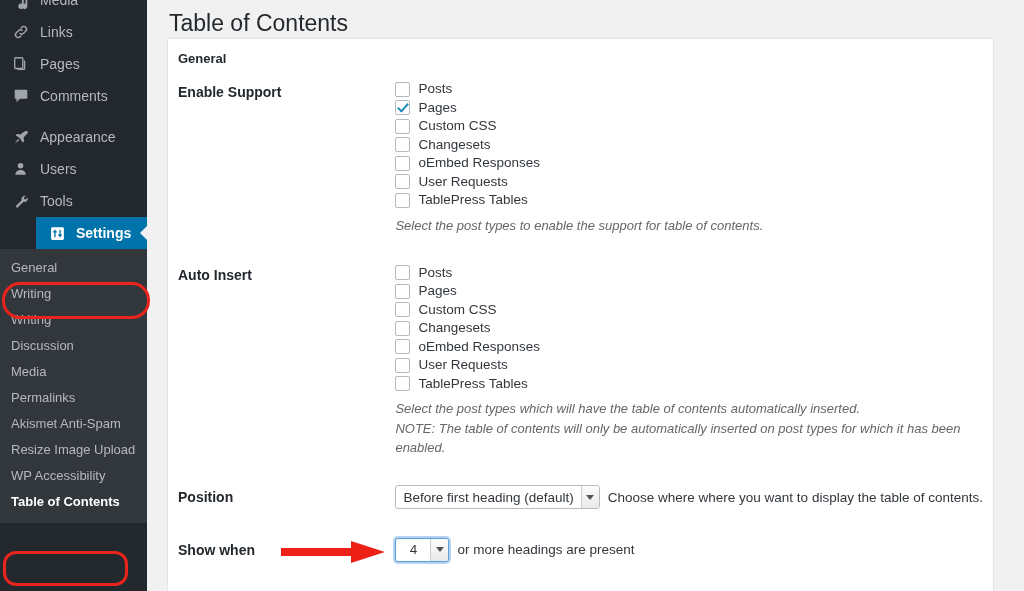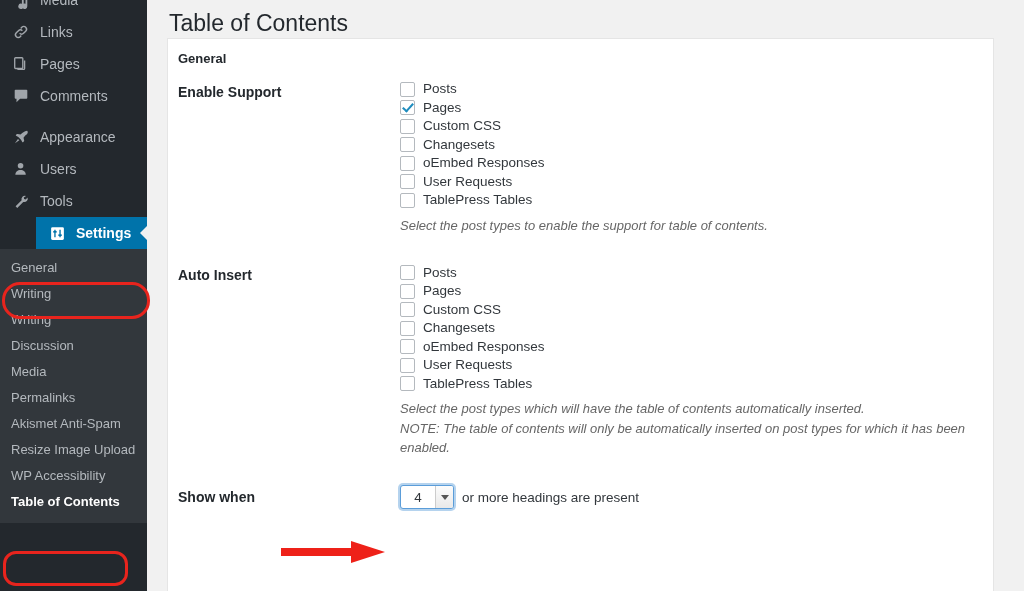--- a/index.html
+++ b/index.html
@@ -390,20 +390,34 @@
               </div>
               <div class="cb-row">
                 <span class="cbx"></span>
                 <span class="cb-label">TablePress Tables</span>
               </div>
               <p class="desc">Select the post types which will have the table of contents automatically inserted.</p>
               <p class="desc tight">NOTE: The table of contents will only be automatically inserted on post types for which it has been enabled.</p>
             </td>
           </tr>
 
+          <tr>
+            <th>Position</th>
+            <td>
+              <div class="inline-row">
+                <span class="wp-select">
+                  <span class="sel-text">Before first heading (default)</span>
+                  <span class="sel-btn">
+                    <span class="caret"></span>
+                  </span>
+                </span>
+                <span class="after-text">Choose where where you want to display the table of contents.</span>
+              </div>
+            </td>
+          </tr>
 
           <tr>
             <th>Show when</th>
             <td>
               <div class="inline-row">
                 <span class="wp-select small focused">
                   <span class="sel-text">4</span>
                   <span class="sel-btn">
                     <span class="caret"></span>
                   </span>

